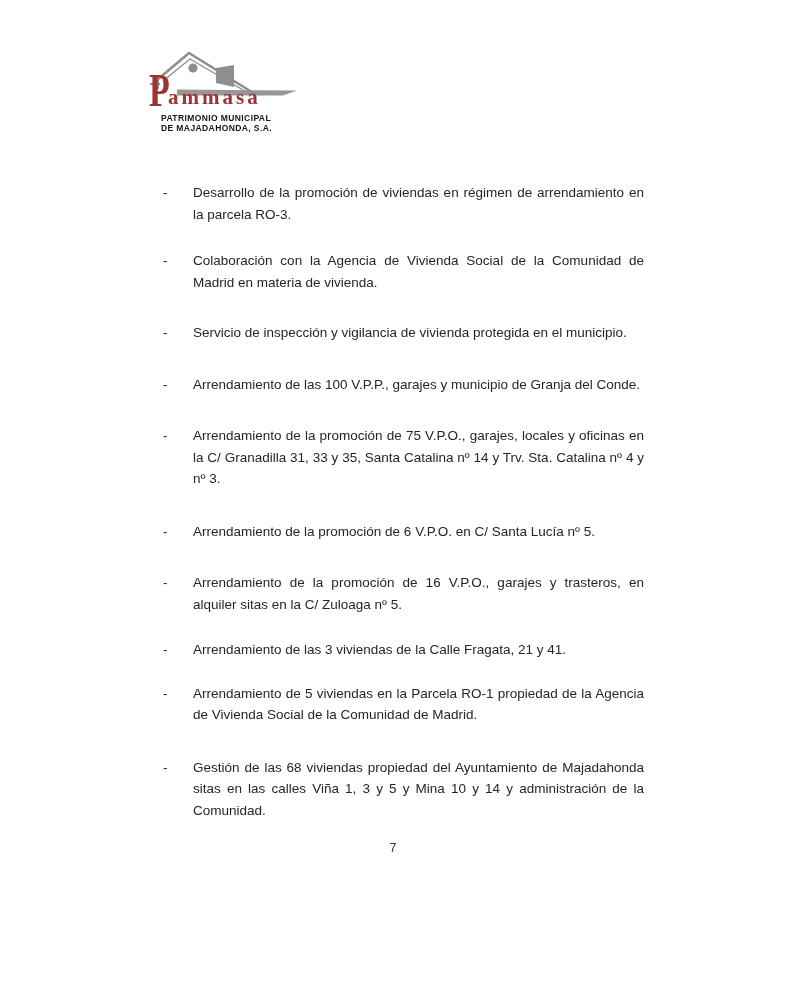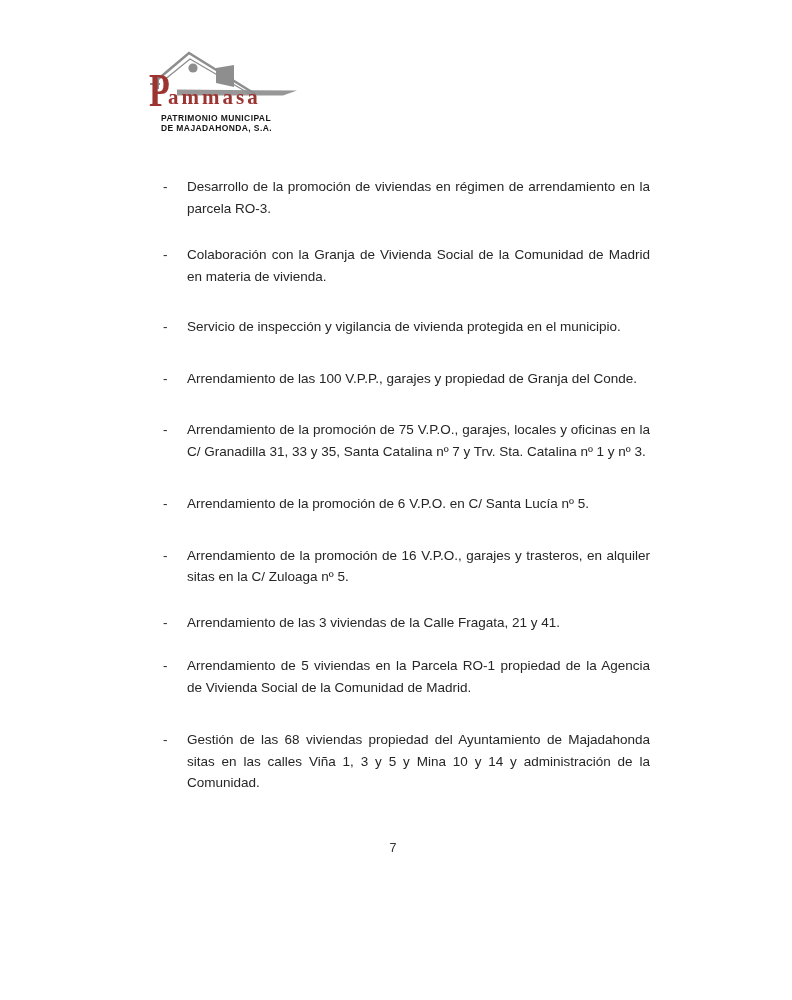--- a/index.html
+++ b/index.html
@@ -73,21 +73,21 @@
     width: 487px;
     color: #262626;
     font-size: 13.5px;
     line-height: 21.5px;
   }
   .item {
     position: relative;
     padding-left: 24px;
   }
   .item .itext {
-    margin: 0;
+    margin: 6px;
     text-align: justify;
   }
   .item .dash {
     position: absolute;
     left: 0;
     top: 0;
   }
   .item:nth-child(1)  { margin-bottom: 25px; }
   .item:nth-child(2)  { margin-bottom: 29px; }
   .item:nth-child(3)  { margin-bottom: 30px; }
@@ -139,33 +139,33 @@
     </div>
   </header>
 
   <main class="content">
     <div class="item">
       <span class="dash">-</span>
       <p class="itext">Desarrollo de la promoción de viviendas en régimen de arrendamiento en la parcela RO-3.</p>
     </div>
     <div class="item">
       <span class="dash">-</span>
-      <p class="itext">Colaboración con la Granja de Vivienda Social de la Comunidad de Madrid en materia de vivienda.</p>
+      <p class="itext">Colaboración con la Agencia de Vivienda Social de la Comunidad de Madrid en materia de vivienda.</p>
     </div>
     <div class="item">
       <span class="dash">-</span>
       <p class="itext">Servicio de inspección y vigilancia de vivienda protegida en el municipio.</p>
     </div>
     <div class="item">
       <span class="dash">-</span>
-      <p class="itext">Arrendamiento de las 100 V.P.P., garajes y propiedad de Granja del Conde.</p>
+      <p class="itext">Arrendamiento de las 100 V.P.P., garajes y municipio de Granja del Conde.</p>
     </div>
     <div class="item">
       <span class="dash">-</span>
-      <p class="itext">Arrendamiento de la promoción de 75 V.P.O., garajes, locales y oficinas en la C/ Granadilla 31, 33 y 35, Santa Catalina nº 7 y Trv. Sta. Catalina nº 1 y nº 3.</p>
+      <p class="itext">Arrendamiento de la promoción de 75 V.P.O., garajes, locales y oficinas en la C/ Granadilla 31, 33 y 35, Santa Catalina nº 14 y Trv. Sta. Catalina nº 4 y nº 3.</p>
     </div>
     <div class="item">
       <span class="dash">-</span>
       <p class="itext">Arrendamiento de la promoción de 6 V.P.O. en C/ Santa Lucía nº 5.</p>
     </div>
     <div class="item">
       <span class="dash">-</span>
       <p class="itext">Arrendamiento de la promoción de 16 V.P.O., garajes y trasteros, en alquiler sitas en la C/ Zuloaga nº 5.</p>
     </div>
     <div class="item">

